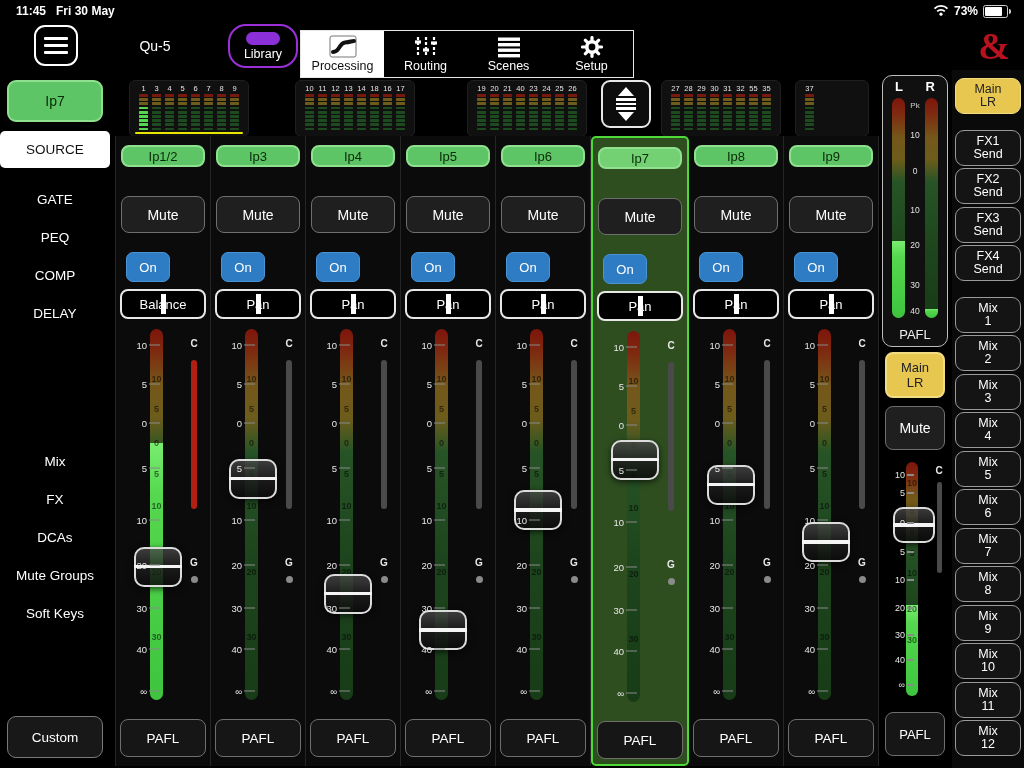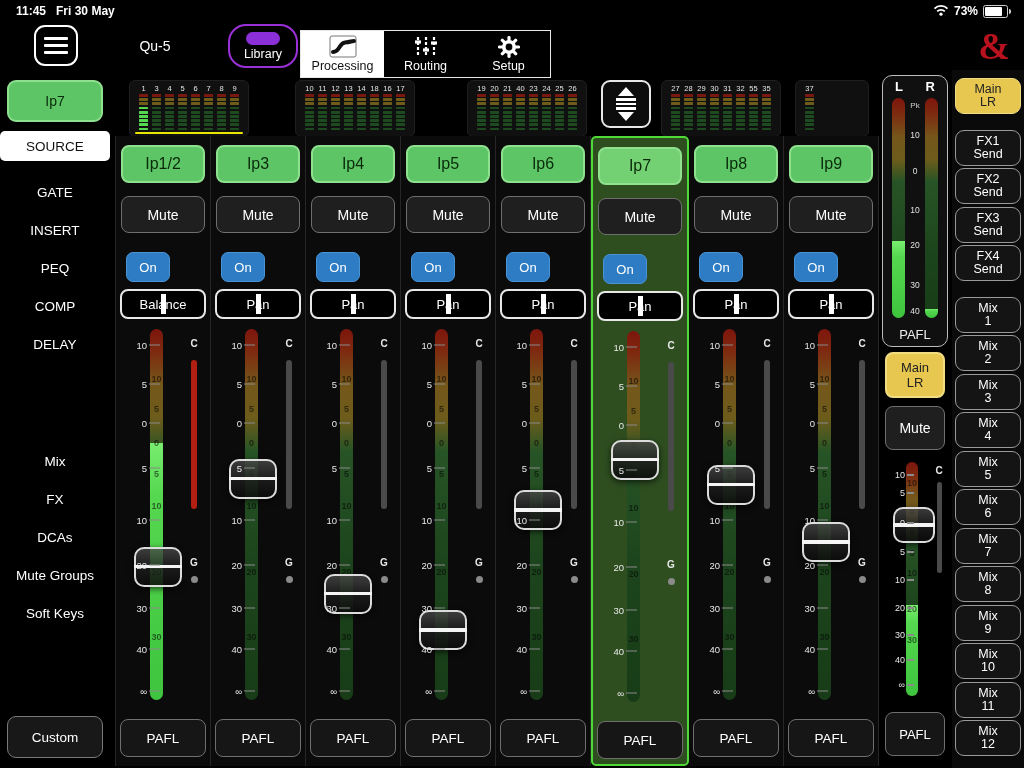--- a/index.html
+++ b/index.html
@@ -32,21 +32,21 @@
   .scene-info{position:absolute;left:728px;top:5px;font-size:12.5px;line-height:17px;}
   .brand{position:absolute;right:14px;top:0;height:48px;display:flex;align-items:center;
          font-family:"Liberation Serif","DejaVu Serif",serif;font-weight:bold;font-size:38px;color:#b9121f;}
   
   .sidebar{position:absolute;top:70px;left:0;width:110px;bottom:0;background:#000;}
   .side-chan-btn{position:absolute;left:7px;right:7px;top:10px;height:42px;background:#5ec566;border:2px solid #8fe08f;
                  border-radius:9px;color:#0a2a0a;font-size:14px;cursor:pointer;}
   .proc-menu{position:absolute;left:0;right:0;top:61px;}
   .bank-menu{position:absolute;left:0;right:0;top:372px;}
   .side-item{height:38px;display:flex;align-items:center;justify-content:center;font-size:13.5px;color:#fff;cursor:pointer;}
-  .side-item.selected{background:#fff;color:#111;border-radius:5px;height:30px;margin-bottom:12px;}
+  .side-item.selected{background:#fff;color:#111;border-radius:5px;height:37px;margin-bottom:12px;}
   .custom-btn{position:absolute;left:7px;right:7px;bottom:10px;height:42px;background:#181818;border:1.5px solid #7a7a7a;
               border-radius:9px;color:#fff;font-size:13.5px;cursor:pointer;}
   
   .bridge{position:absolute;top:70px;left:115px;width:764px;height:66px;display:flex;align-items:flex-start;
           padding:10px 0 0 14px;box-sizing:border-box;}
   .mgroup{position:relative;background:#101010;border:1px solid #1f1f1f;border-radius:6px;padding:3px 7px 6px 7px;}
   .mgroup .nums{display:flex;}
   .mgroup .nums span{width:13px;text-align:center;font-size:7.5px;color:#e5e5e5;}
   .mgroup .cols{display:flex;}
   .mcol{width:13px;display:flex;flex-direction:column;align-items:center;gap:1.4px;padding-top:1px;}
@@ -59,22 +59,22 @@
             align-items:center;justify-content:center;gap:2.5px;cursor:pointer;flex:none;}
   .tri-up{width:0;height:0;border-left:8px solid transparent;border-right:8px solid transparent;border-bottom:9px solid #fff;}
   .tri-down{width:0;height:0;border-left:8px solid transparent;border-right:8px solid transparent;border-top:9px solid #fff;}
   .bank-lines{display:flex;flex-direction:column;gap:2px;}
   .bank-lines i{width:20px;height:2.5px;background:#fff;display:block;}
   
   .strips{position:absolute;top:136px;left:115px;width:764px;bottom:2px;display:flex;background:#050505;}
   .strip{position:relative;flex:1;border-right:1px solid #262626;box-sizing:border-box;background:#0b0b0b;}
   .strip:first-child{border-left:1px solid #262626;}
   .strip.selected{background:#2e4e20;border:2px solid #4ed939;border-radius:5px;}
-  .chan-btn{position:absolute;left:5px;right:5px;top:9px;height:38px;background:#5ec566;border:2px solid #8fe08f;
-            border-radius:8px;color:#0a2a0a;font-size:16px;cursor:pointer;}
+  .chan-btn{position:absolute;left:5px;right:5px;top:9px;height:22px;background:#5ec566;border:2px solid #8fe08f;
+            border-radius:8px;color:#0a2a0a;font-size:13px;cursor:pointer;}
   .strip.selected .chan-btn{background:#74d173;}
   .mute-btn{position:absolute;left:5px;right:5px;top:60px;height:37px;background:#1f1f1f;border:1.5px solid #6f6f6f;
             border-radius:8px;color:#fff;font-size:14px;cursor:pointer;}
   .on-btn{position:absolute;left:10px;top:116px;width:44px;height:30px;background:#2d7cc4;border:1px solid #4a94d6;
           border-radius:7px;color:#fff;font-size:13px;cursor:pointer;}
   .pan-btn{position:absolute;left:4px;right:4px;top:153px;height:30px;background:#000;border:2px solid #e8e8e8;
            border-radius:8px;color:#fff;font-size:13px;cursor:pointer;}
   .pan-caret{position:absolute;left:50%;top:3px;bottom:3px;width:5px;margin-left:-2.5px;background:#fff;}
   .pafl-btn{position:absolute;left:4px;right:4px;top:583px;height:38px;background:#161616;border:1.5px solid #6f6f6f;
             border-radius:8px;color:#fff;font-size:13.5px;cursor:pointer;}
@@ -187,20 +187,33 @@
                 <line x1="1" y1="6" x2="7" y2="6" stroke-width="3.2"></line>
                 <line x1="9" y1="14" x2="15" y2="14" stroke-width="3.2"></line>
                 <line x1="17" y1="7" x2="23" y2="7" stroke-width="3.2"></line>
               </g>
             </svg>
           </span>
           <span class="tlabel">Routing</span>
         </button>
         <button class="tab">
           <span class="ticon">
+            <svg width="24" height="22" viewBox="0 0 24 22">
+              <g fill="#fff">
+                <rect x="1" y="1.5" width="22" height="3.4"></rect>
+                <rect x="1" y="7" width="22" height="3.4"></rect>
+                <rect x="1" y="12.5" width="22" height="3.4"></rect>
+                <rect x="1" y="18" width="22" height="3.4"></rect>
+              </g>
+            </svg>
+          </span>
+          <span class="tlabel">Scenes</span>
+        </button>
+        <button class="tab">
+          <span class="ticon">
             <svg width="24" height="24" viewBox="0 0 24 24">
               <g fill="#fff">
                 <rect x="10.4" y="1" width="3.2" height="22" rx="1.4"></rect>
                 <rect x="10.4" y="1" width="3.2" height="22" rx="1.4" transform="rotate(45 12 12)"></rect>
                 <rect x="10.4" y="1" width="3.2" height="22" rx="1.4" transform="rotate(90 12 12)"></rect>
                 <rect x="10.4" y="1" width="3.2" height="22" rx="1.4" transform="rotate(135 12 12)"></rect>
                 <circle cx="12" cy="12" r="7"></circle>
               </g>
               <circle cx="12" cy="12" r="3.4" fill="#000"></circle>
             </svg>
@@ -209,21 +222,20 @@
         </button>
       </div>
     <div class="brand">&amp;</div>
   </div>
 
   <div class="sidebar">
     <button class="side-chan-btn">Ip7</button>
     <div class="proc-menu" id="proc-menu">
         <div class="side-item selected">SOURCE</div>
         <div class="side-item">GATE</div>
-        <div class="side-item">INSERT</div>
         <div class="side-item">PEQ</div>
         <div class="side-item">COMP</div>
         <div class="side-item">DELAY</div>
       </div>
     <div class="bank-menu" id="bank-menu">
         <div class="side-item">Mix</div>
         <div class="side-item">FX</div>
         <div class="side-item">DCAs</div>
         <div class="side-item">Mute Groups</div>
         <div class="side-item">Soft Keys</div>

